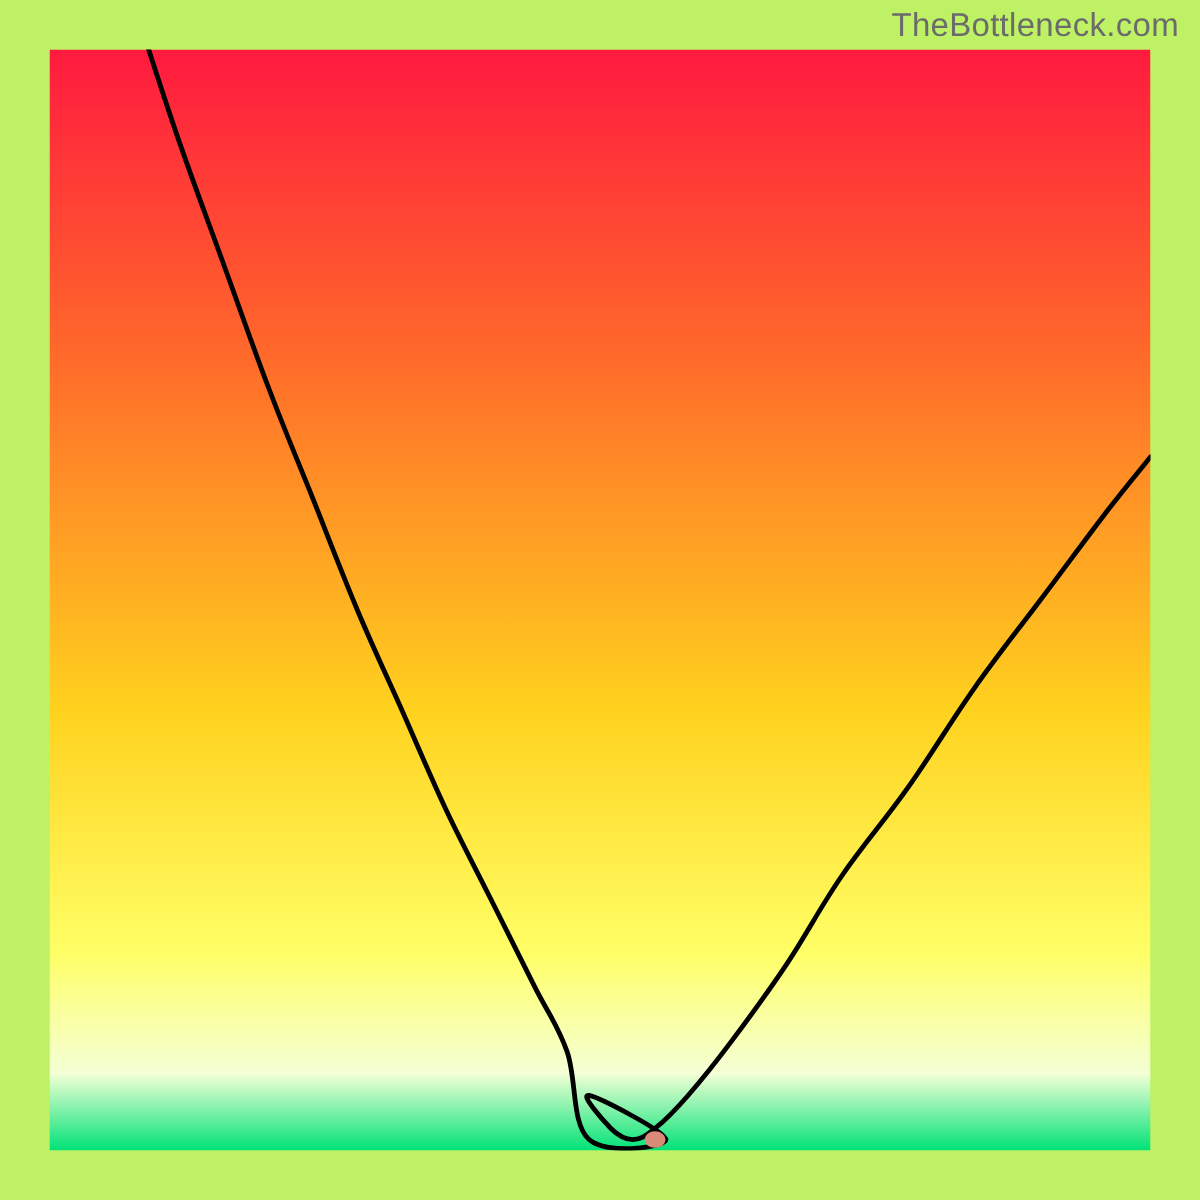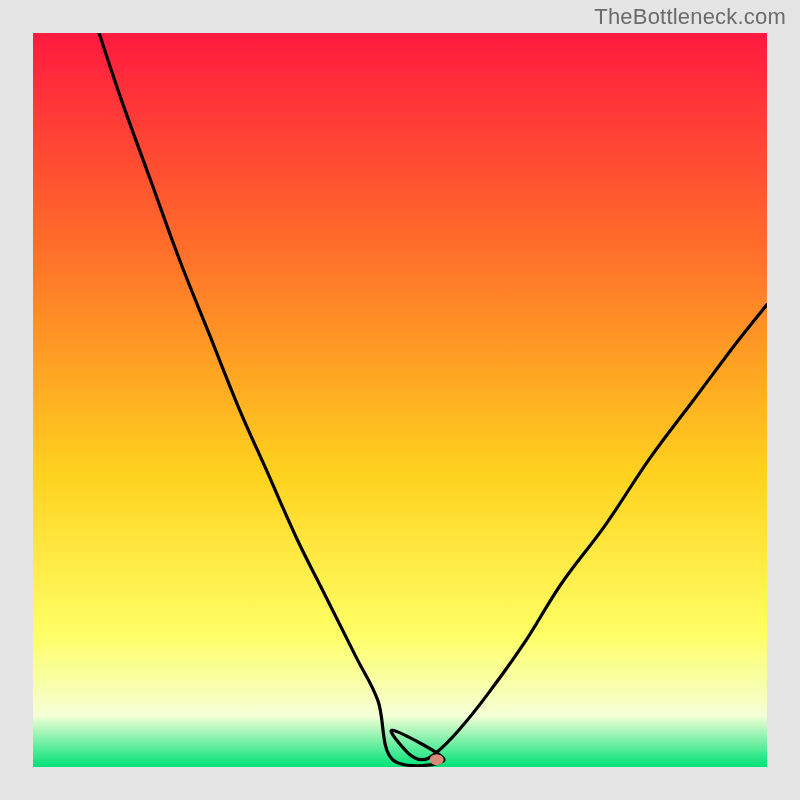--- a/index.html
+++ b/index.html
@@ -8,21 +8,21 @@
     background: #000;
     width: 800px;
     height: 800px;
     overflow: hidden;
     font-family: Arial, Helvetica, sans-serif;
   }
   .frame {
     position: relative;
     width: 800px;
     height: 800px;
-    background: #e5e5e5;
+    background: #bef264;
   }
   .watermark {
     position: absolute;
     top: 4px;
     right: 14px;
     color: #6b6b6b;
     font-size: 22px;
     font-weight: 500;
     letter-spacing: 0.2px;
     z-index: 5;

